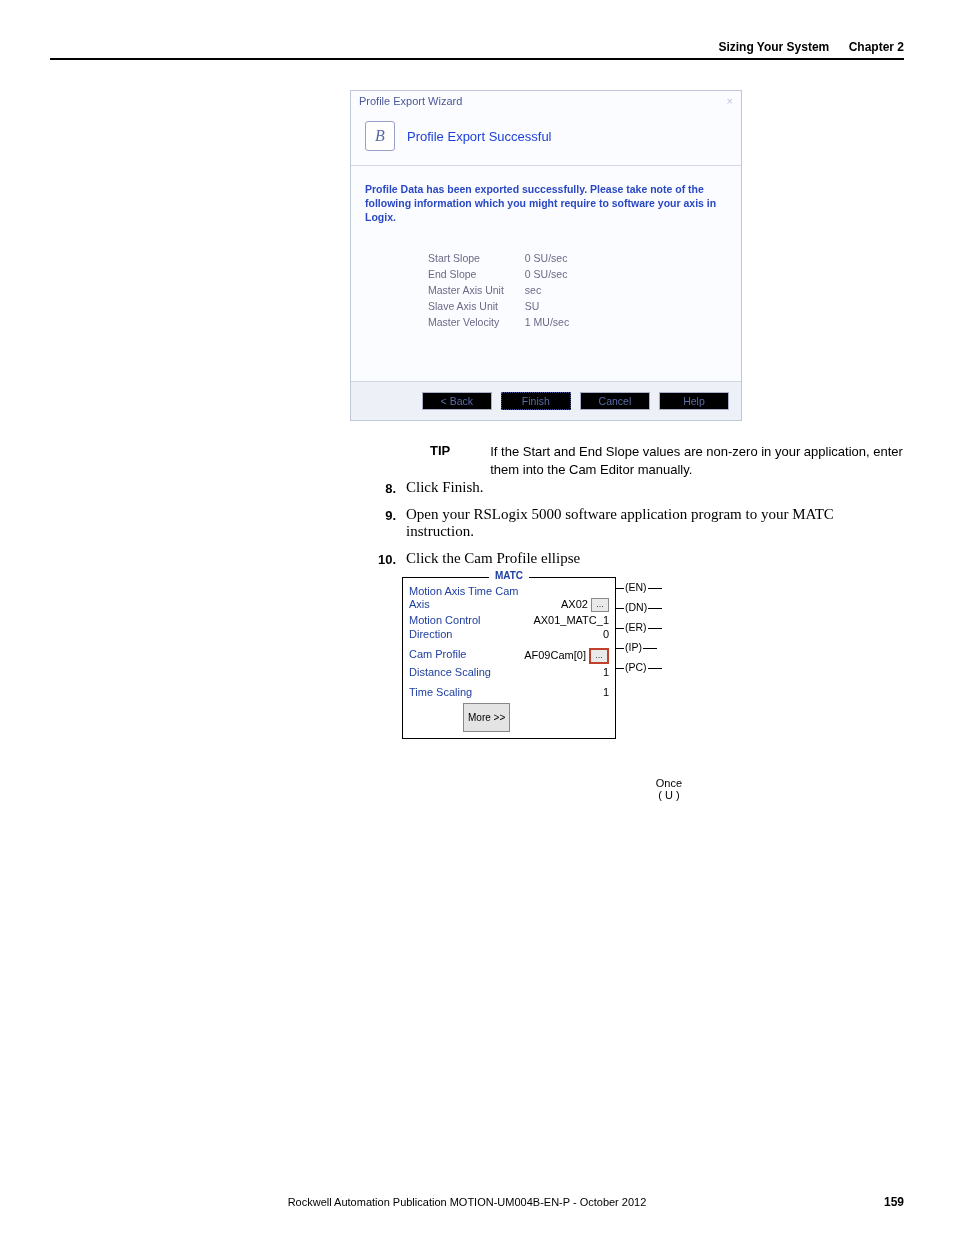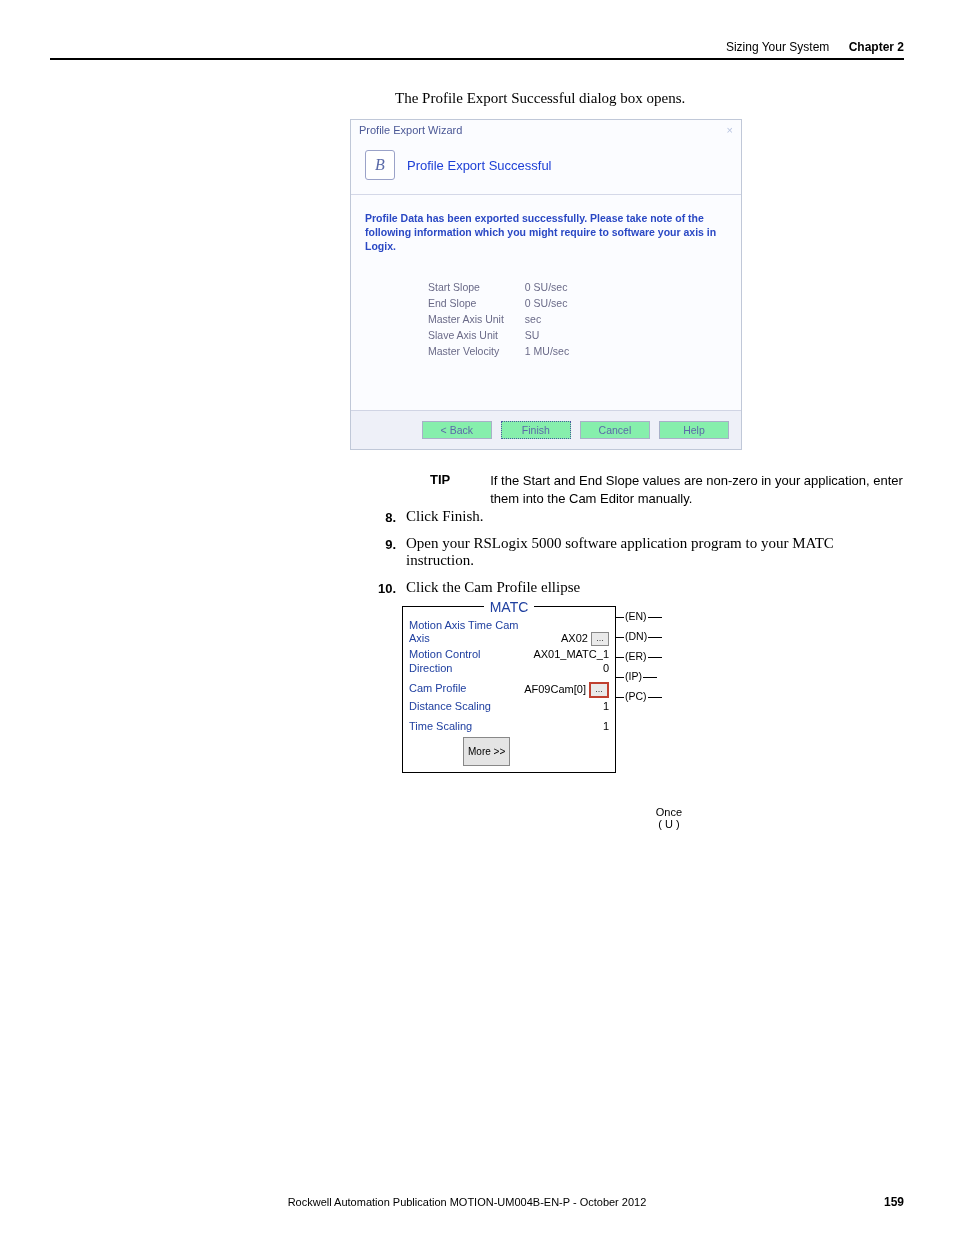--- a/index.html
+++ b/index.html
@@ -17,21 +17,21 @@
     min-height: 1235px;
   }
   .header-area {
     border-bottom: 2px solid #000;
     padding-bottom: 4px;
     margin-bottom: 30px;
     text-align: right;
     font-family: Arial, sans-serif;
     font-size: 12px;
   }
-  .header-area .section-name { font-weight: normal; margin-right: 16px; margin-top: 24px; }
+  .header-area .section-name { font-weight: bold; margin-right: 16px; margin-top: 24px; }
   .header-area .chapter-label { font-weight: bold; }
   .content-col {
     margin-left: 345px;
   }
   .intro-text {
     font-size: 15px;
     margin-bottom: 12px;
   }
   
   .dialog-wrap {
@@ -105,21 +105,21 @@
     background: #eef0f8;
   }
   .dlg-btn {
     display: inline-block;
     min-width: 56px;
     padding: 2px 6px;
     margin-left: 6px;
     font-size: 10.5px;
     text-align: center;
     border: 1px solid #a8b0c8;
-    background: #86efac;
+    background: #000000;
     color: #5a6aa8;
   }
   .dlg-btn.default { border: 1px dotted #4a58a0; }
   
   .tip-block {
     display: flex;
     margin-left: 380px;
     font-family: Arial, sans-serif;
   }
   .tip-label {
@@ -153,24 +153,25 @@
     margin-left: 40px;
     width: 200px;
     border: 1px solid #000;
     background: #fff;
     position: relative;
     z-index: 1;
     padding: 4px 6px 6px 6px;
   }
   .ladder-title-bar {
     text-align: center;
-    font-size: 14px;
+    font-size: 10px;
     color: #2040a0;
     margin-top: -12px;
     margin-bottom: 4px;
+    font-weight: bold;
   }
   .ladder-title-bar span {
     background: #fff; padding: 0 6px;
   }
   .ladder-row { display: flex; justify-content: space-between; padding: 1px 0; }
   .ladder-row .val { color: #000; }
   .ladder-ellipsis {
     display: inline-block;
     border: 1px solid #888;
     width: 16px; height: 12px;
@@ -225,23 +226,20 @@
 </style>
 </head>
 <body>
 
 <div class="page">
   <div class="header-area">
     <span class="section-name">Sizing Your System</span>
     <span class="chapter-label">Chapter 2</span>
   </div>
 
-  <div class="content-col">
-    <div class="intro-text">The Profile Export Successful dialog box opens.</div>
-  </div>
 
   <div class="dialog-wrap">
     <div class="dialog-titlebar">
       <span>Profile Export Wizard</span>
       <span class="dialog-close">×</span>
     </div>
     <div class="dialog-banner">
       <div class="dialog-icon">B</div>
       <div class="dialog-banner-title">Profile Export Successful</div>
     </div>

